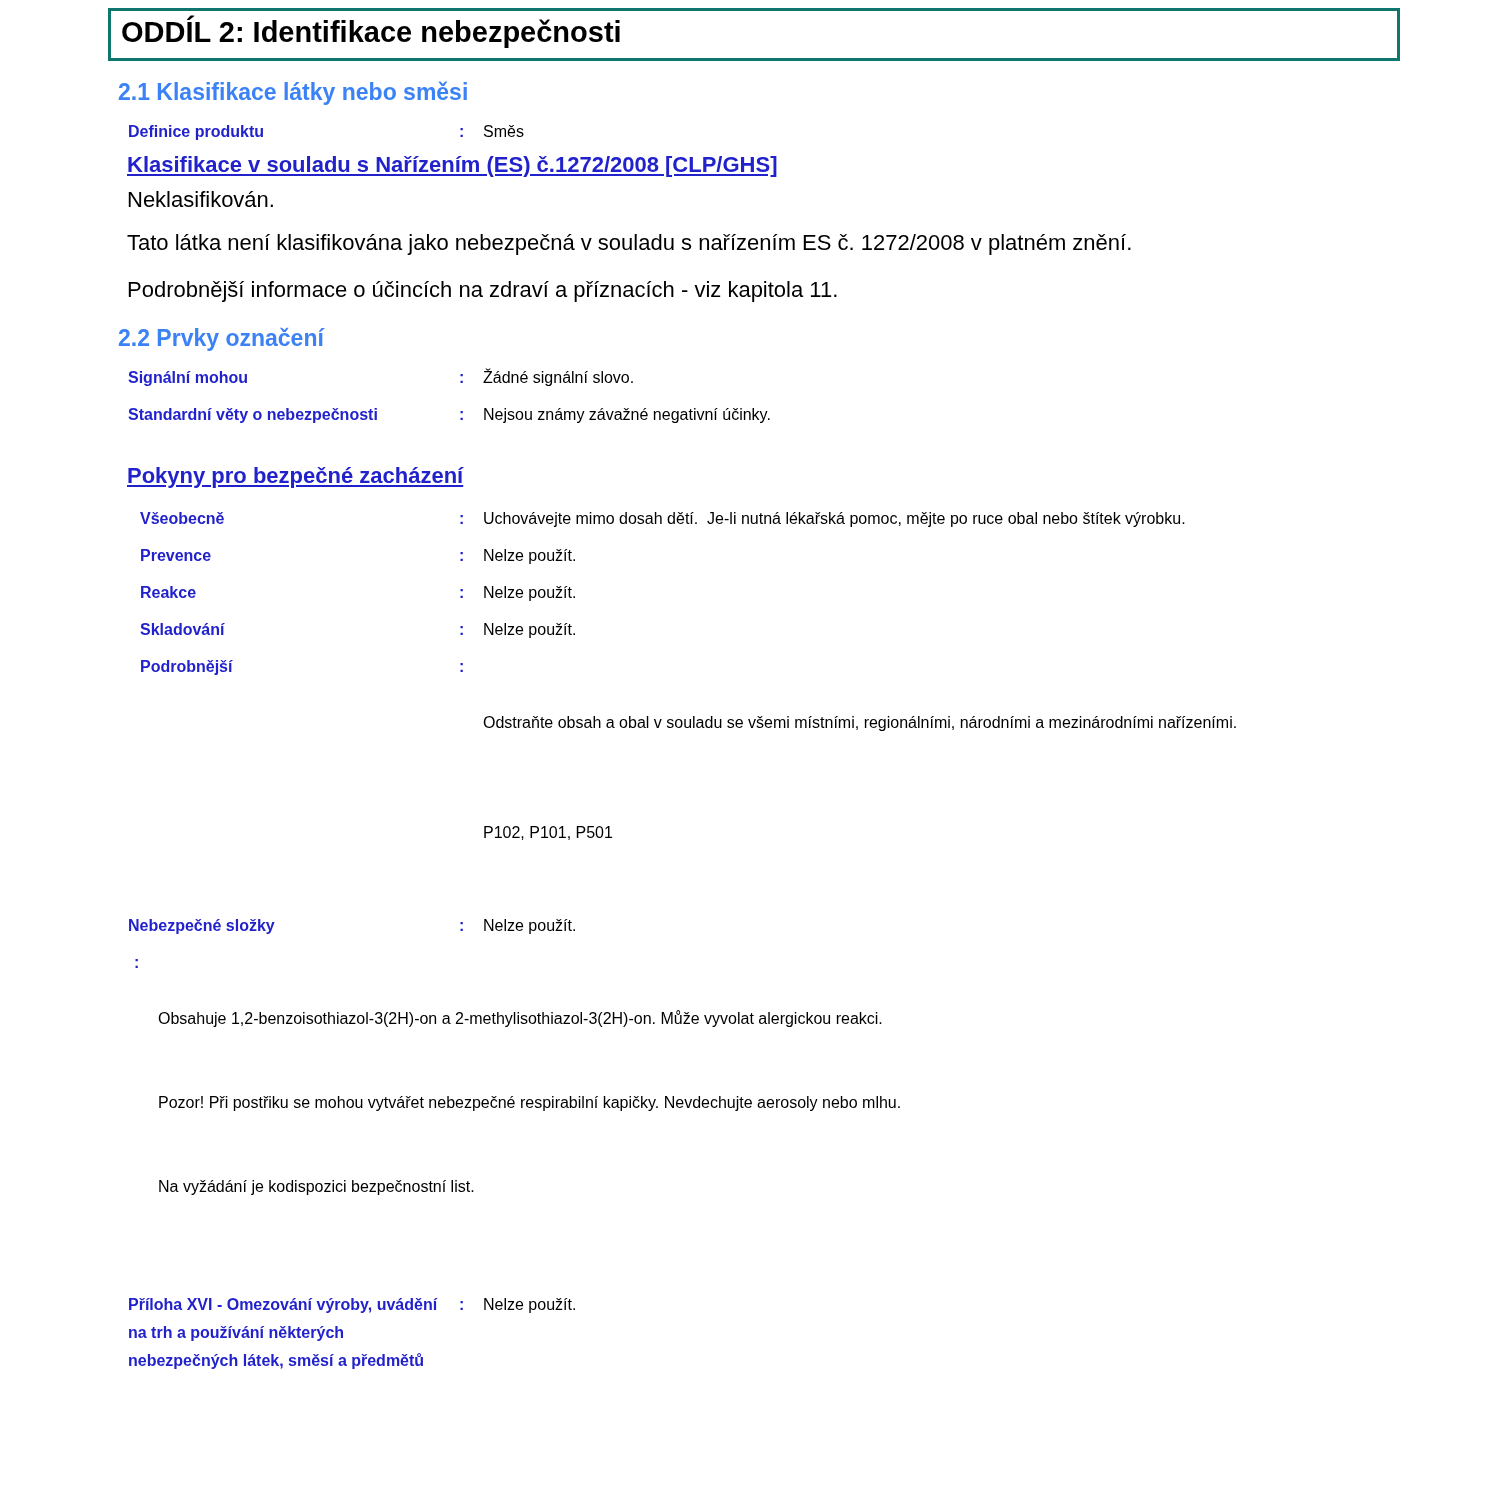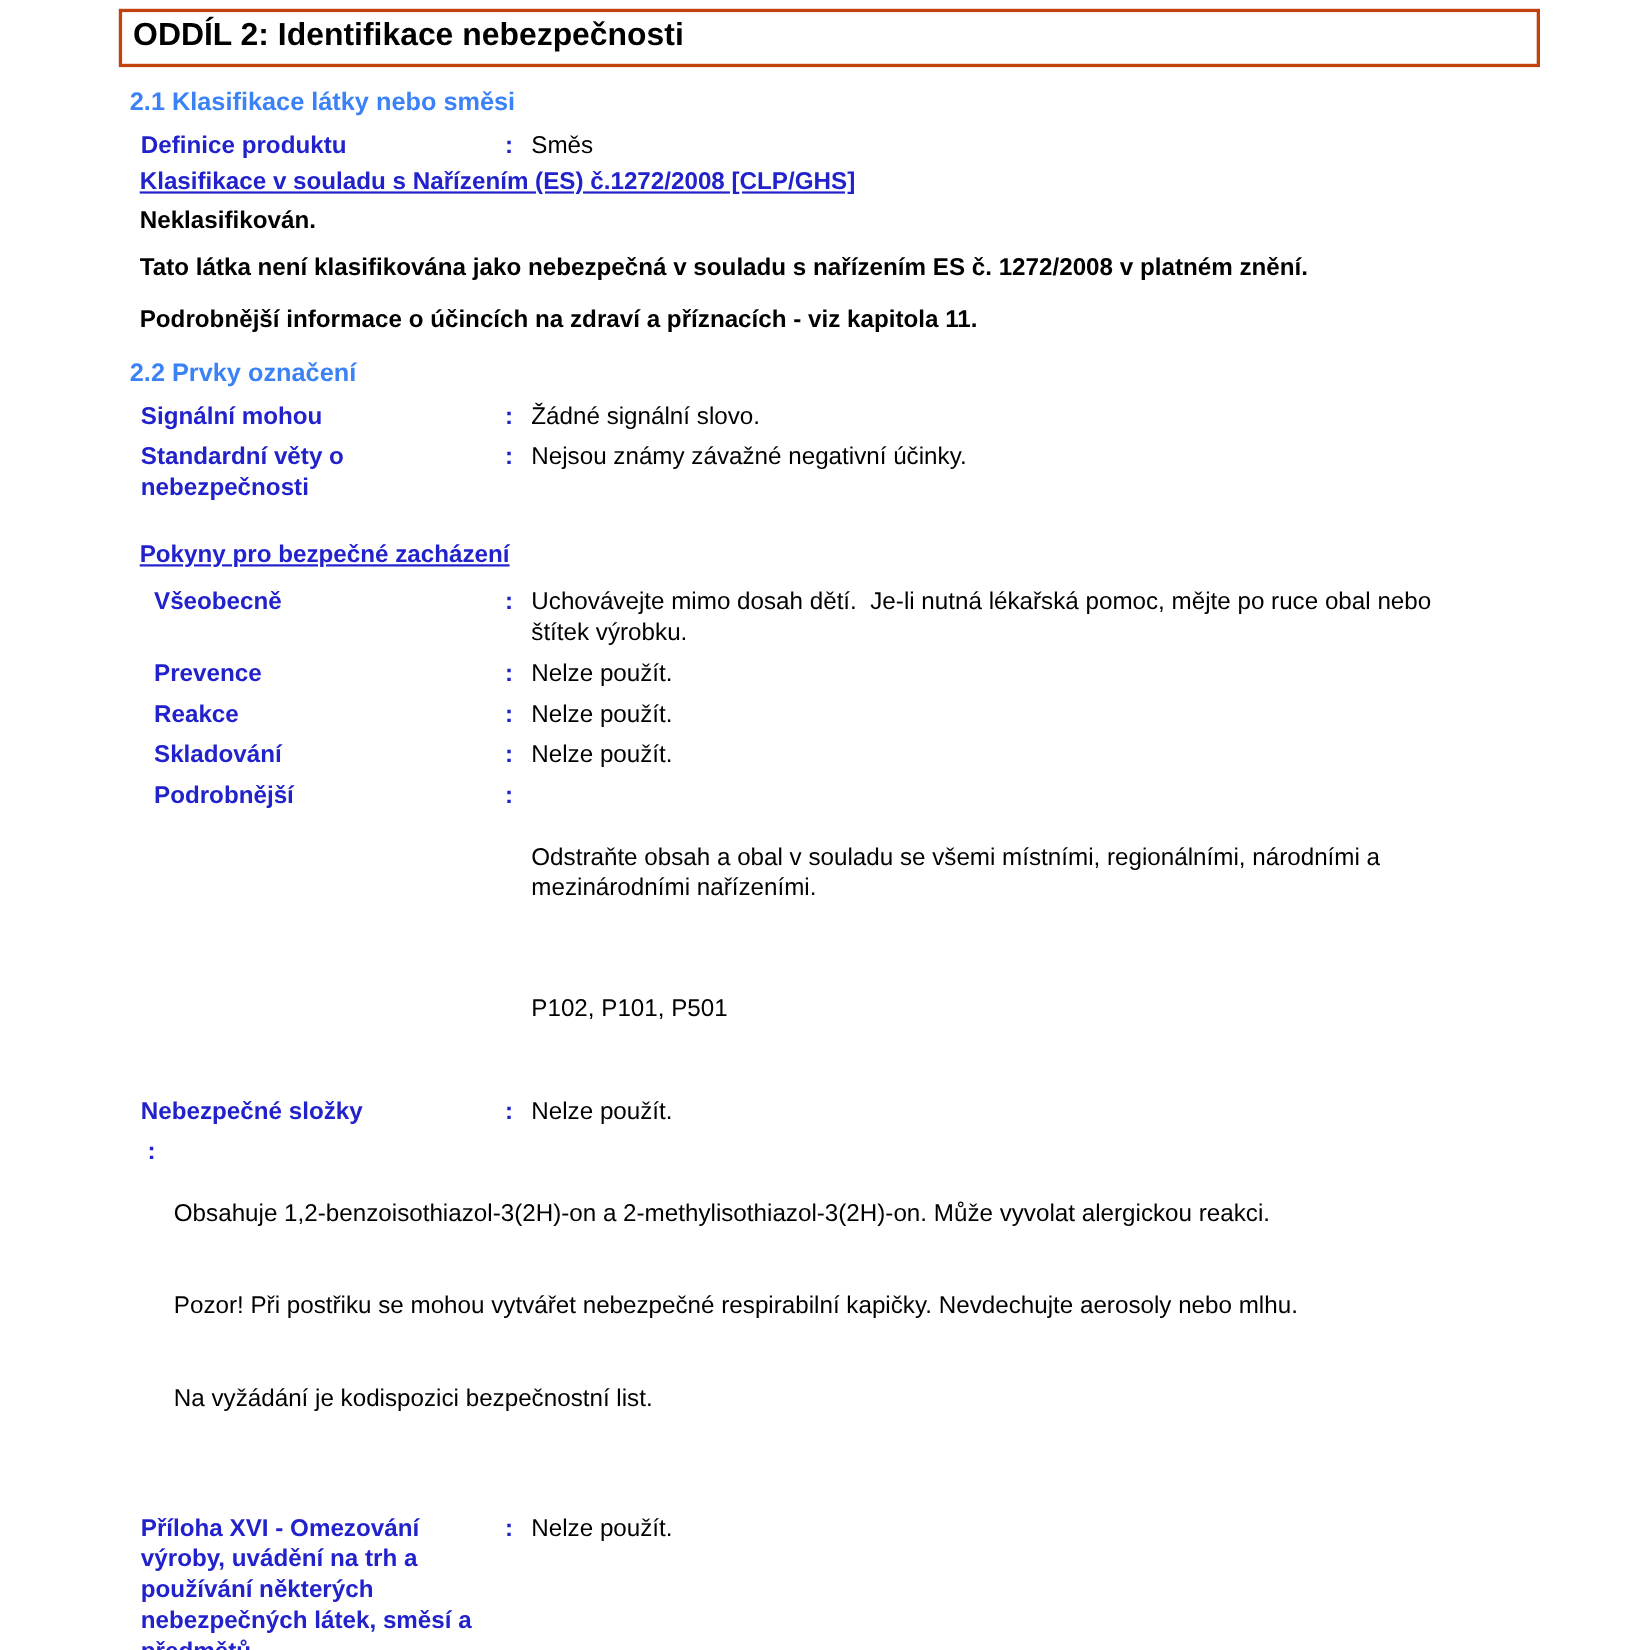--- a/index.html
+++ b/index.html
@@ -11,21 +11,21 @@
   }
   .page {
     position: relative;
     width: 1500px;
     min-height: 1500px;
     box-sizing: border-box;
     padding: 8px 100px 20px 108px;
     background: #ffffff;
   }
   .title-box {
-    border: 3px solid #c2410c;
+    border: 3px solid #0f766e;
     box-sizing: border-box;
     padding: 5px 12px 9px 10px;
     margin-bottom: 16px;
   }
   .title-box .title {
     font-size: 29px;
     font-weight: bold;
     color: #000000;
     letter-spacing: 0px;
   }
@@ -43,28 +43,27 @@
     text-decoration: underline;
     padding-left: 19px;
     margin: 10px 0 8px 0;
   }
   .para {
     font-size: 22px;
     line-height: 27px;
     padding-left: 19px;
     margin: 0 0 12px 0;
     white-space: pre-wrap;
-    font-weight: bold;
   }
   .row {
     display: flex;
     align-items: flex-start;
     padding-left: 20px;
     margin-bottom: 9px;
-    font-size: 22px;
+    font-size: 16px;
     line-height: 28px;
     justify-content: center;
   }
   .row.sub { padding-left: 32px; }
   .row .label {
     flex: 0 0 auto;
     width: 325px;
     color: #2222cc;
     font-weight: bold;
   }

